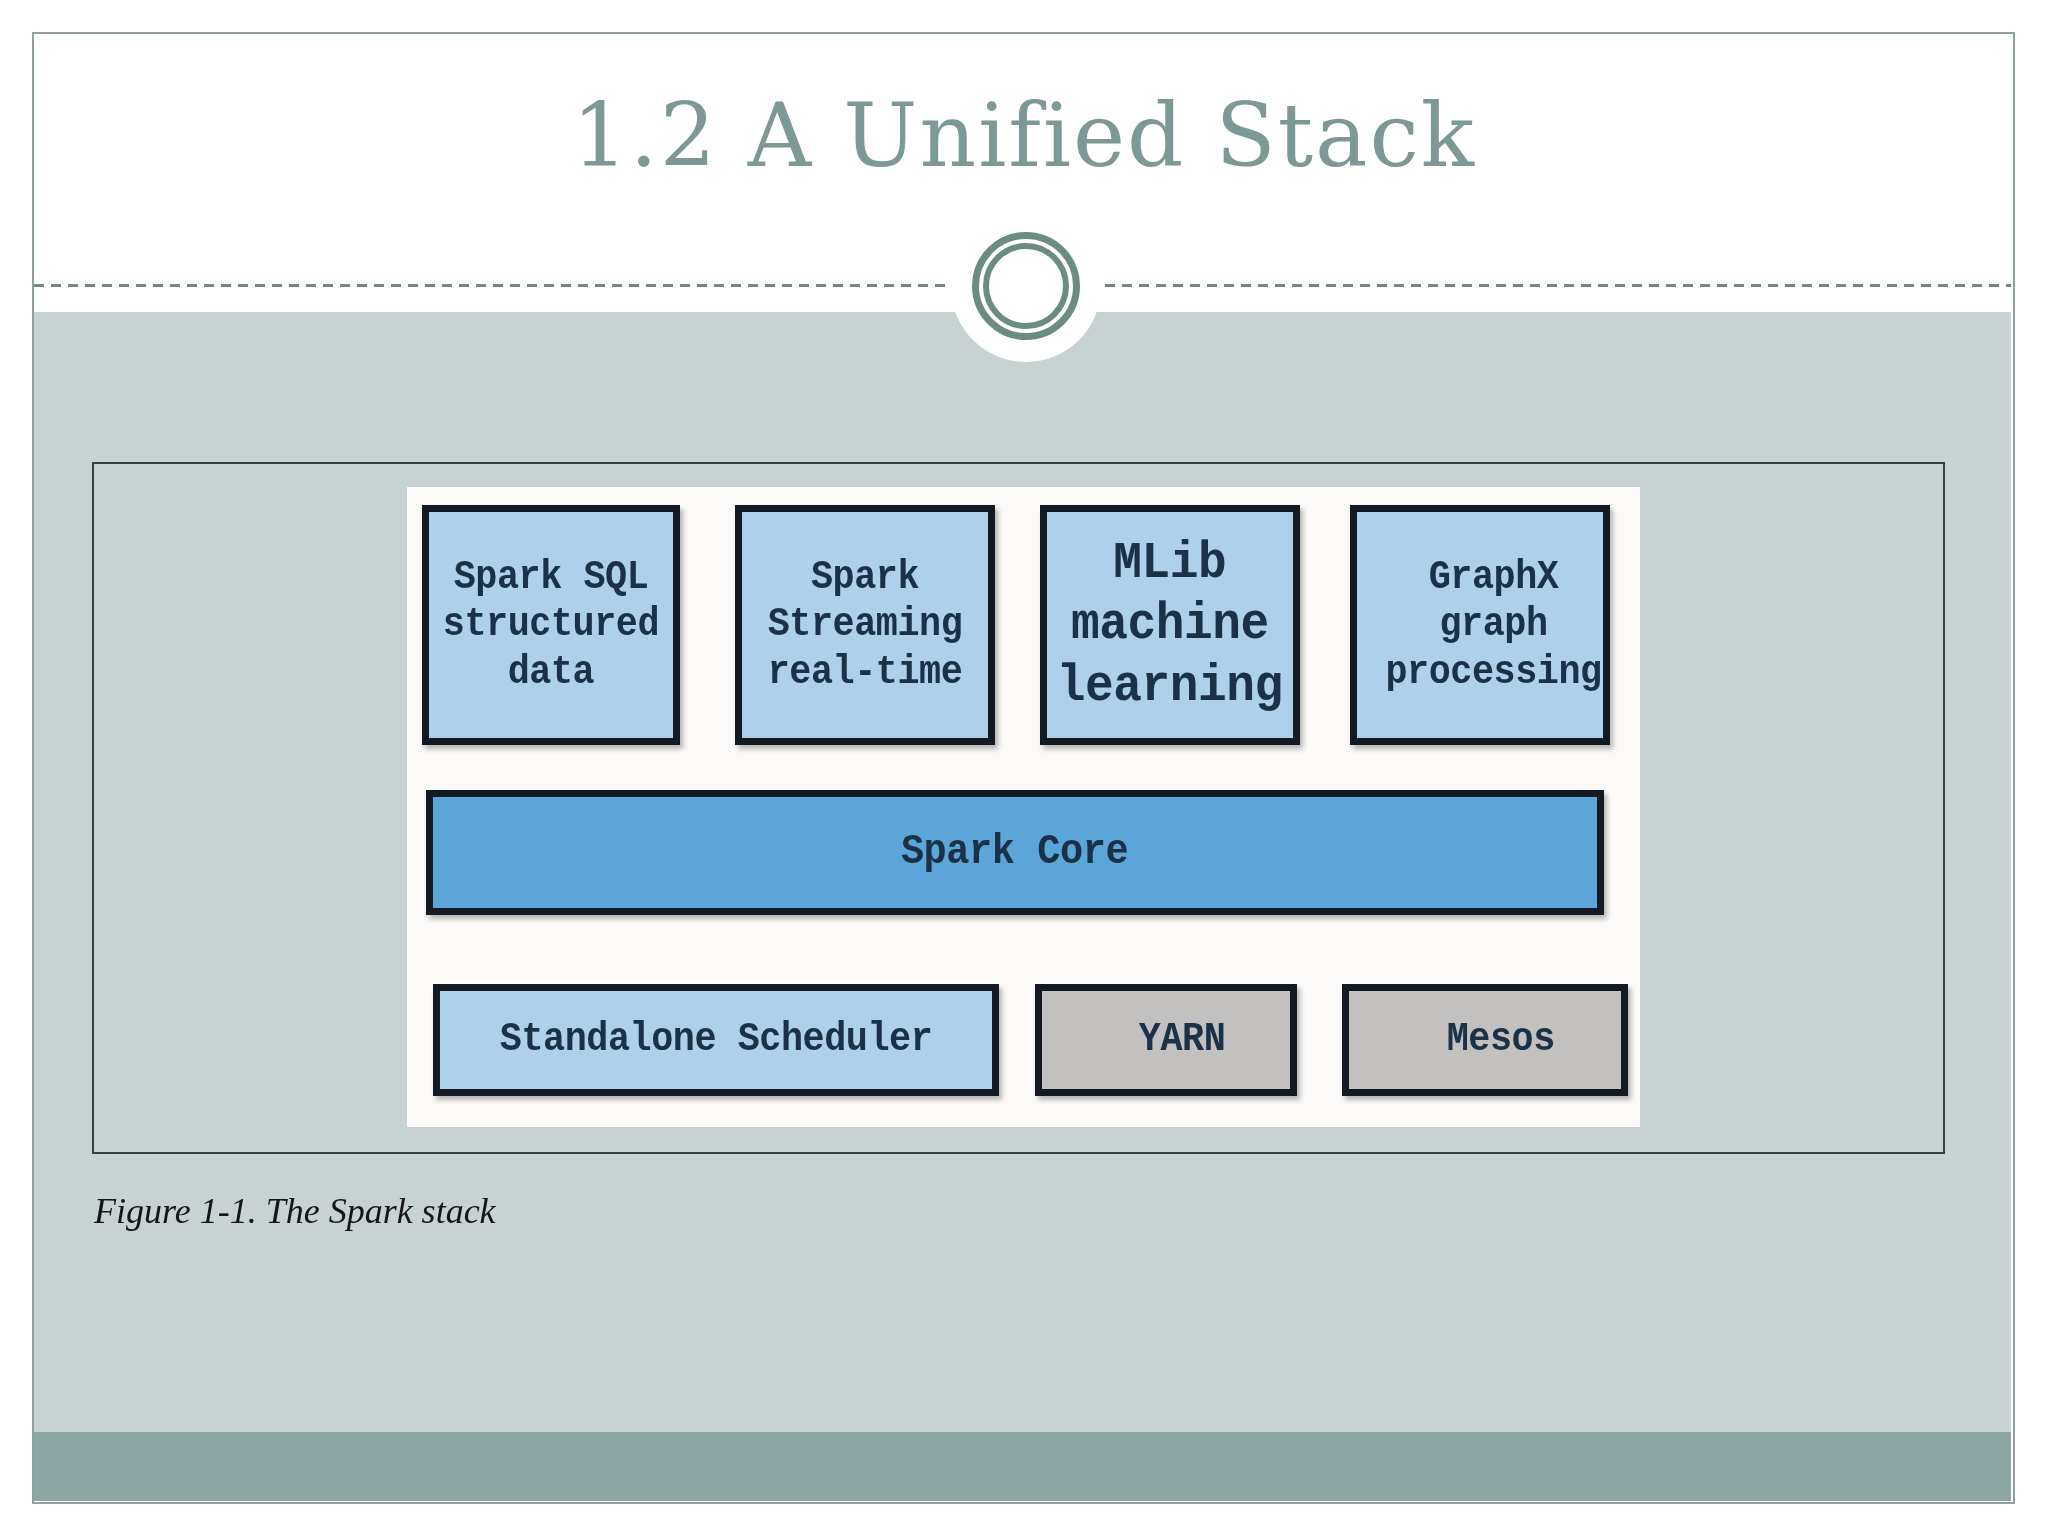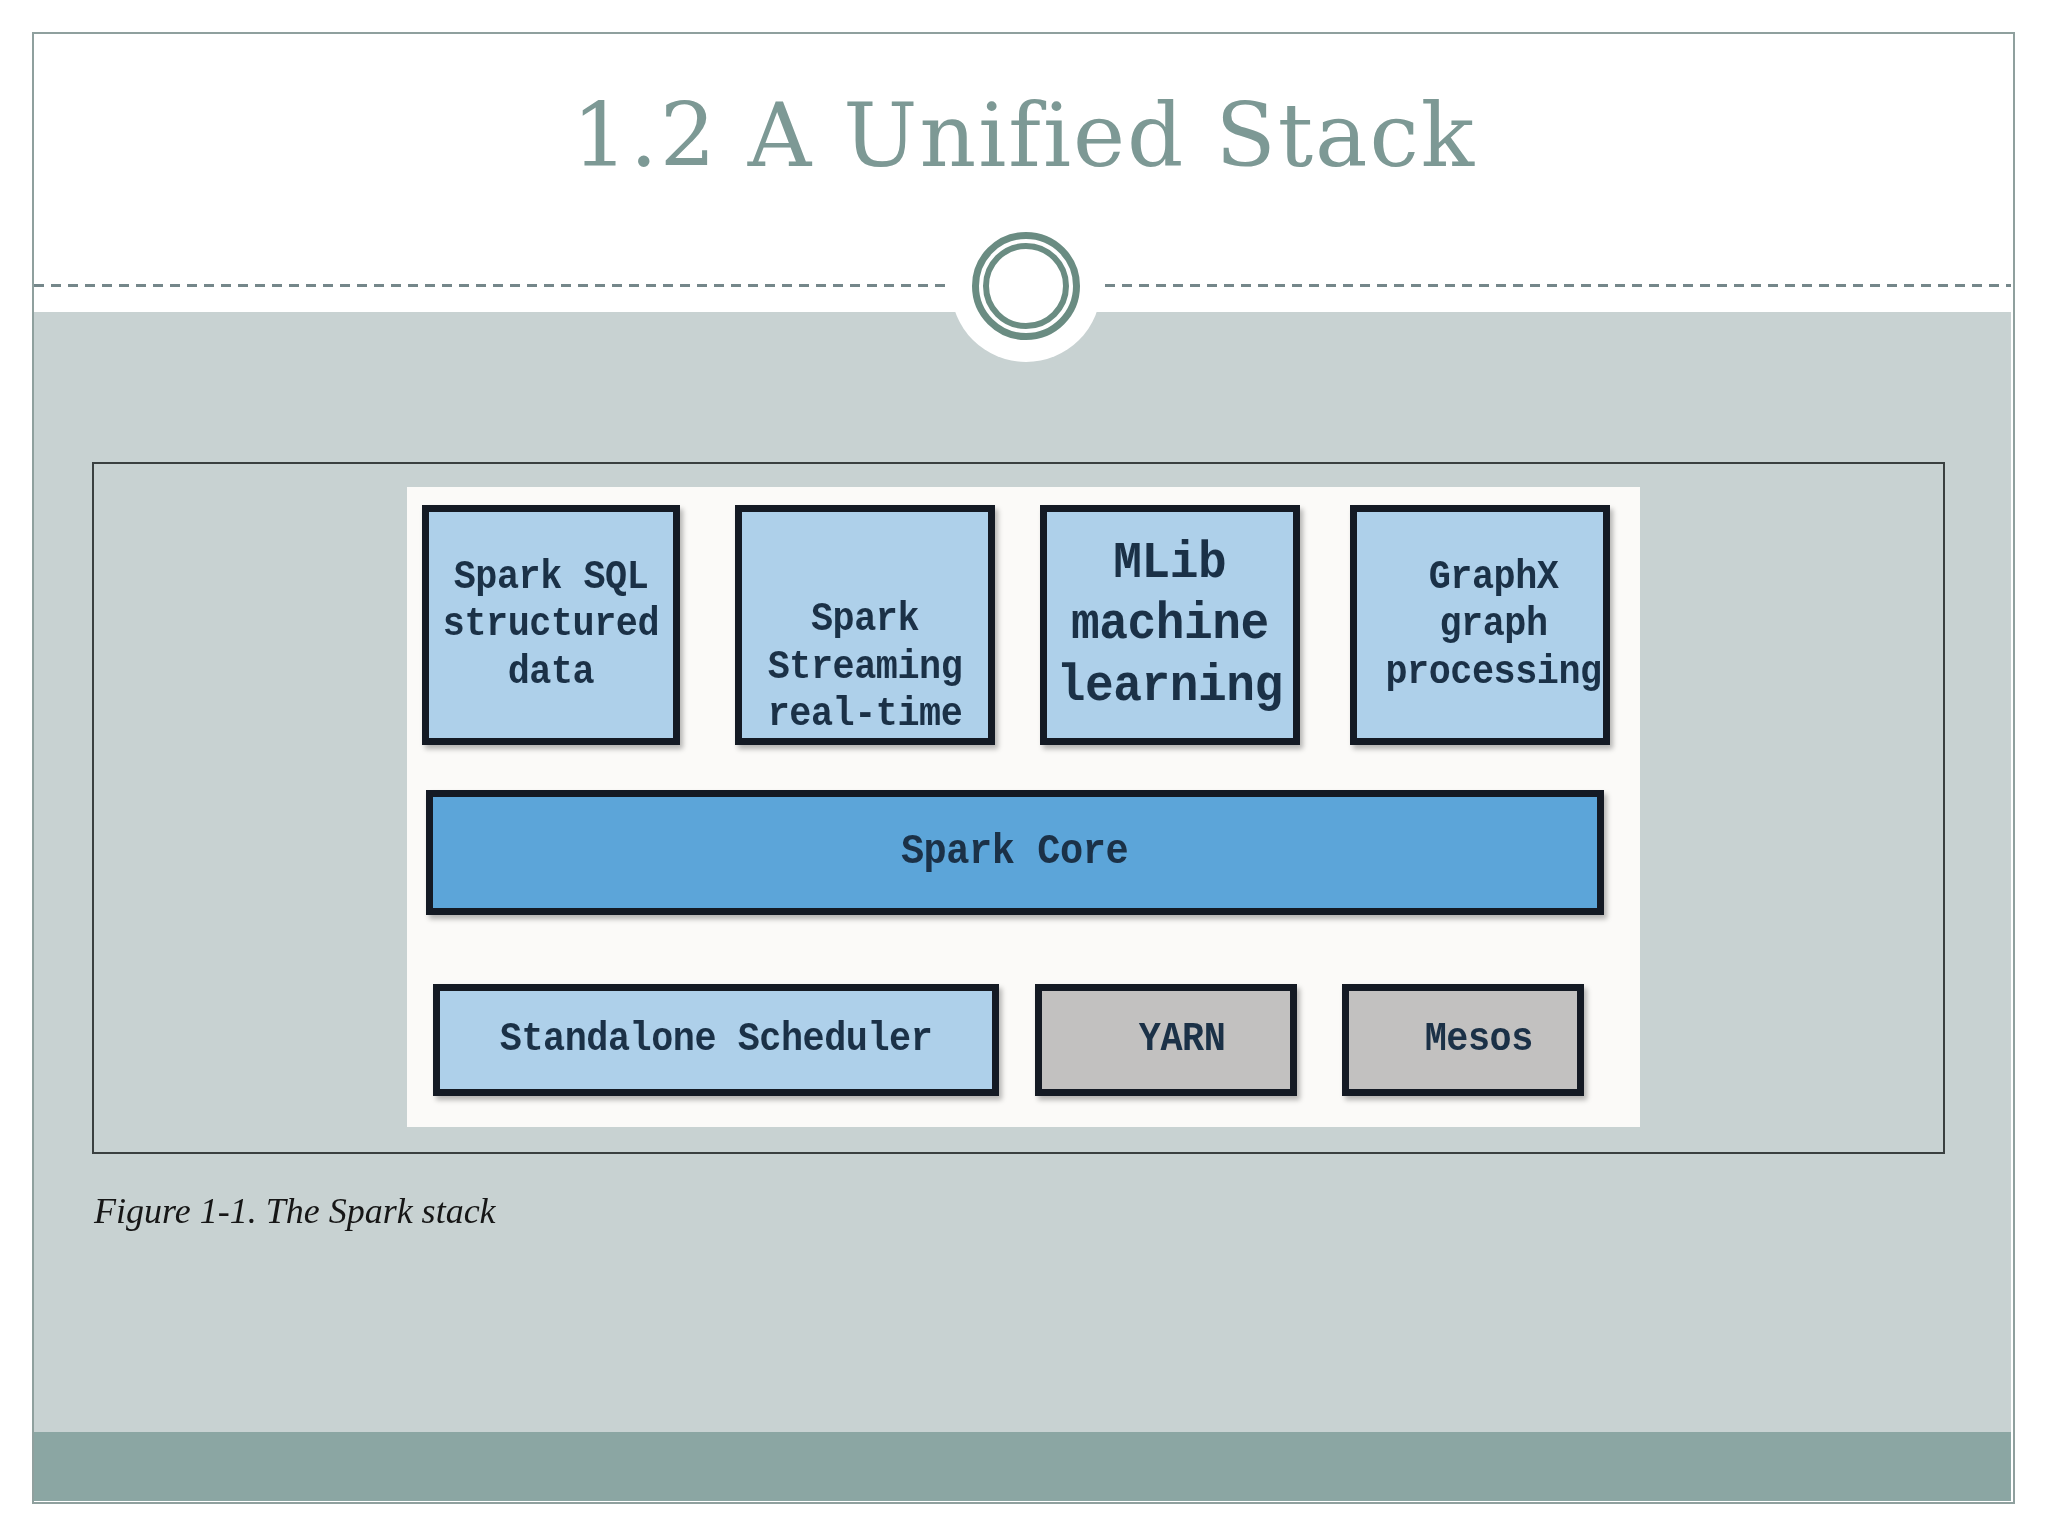--- a/index.html
+++ b/index.html
@@ -120,27 +120,27 @@
     white-space: pre-line;
     transform: scaleX(0.92);
     letter-spacing: -0.5px;
     line-height: 1.18;
   }
   .box-light-blue { background: #aed0ea; }
   .box-medium-blue { background: #5ca5d9; }
   .box-gray { background: #c2c1c0; padding-left: 32px; }
 
   .box-spark-sql        { left: 15px;  top: 18px;  width: 258px;  height: 240px; font-size: 40px; }
-  .box-spark-streaming  { left: 328px; top: 18px;  width: 260px;  height: 240px; font-size: 40px; align-items: flex-end; }
+  .box-spark-streaming  { left: 328px; top: 18px;  width: 260px;  height: 240px; font-size: 40px; }
   .box-mlib             { left: 633px; top: 18px;  width: 260px;  height: 240px; font-size: 52px; }
   .box-graphx           { left: 943px; top: 18px;  width: 260px;  height: 240px; font-size: 40px; padding-left: 28px; }
   .box-spark-core       { left: 19px;  top: 303px; width: 1178px; height: 125px; font-size: 42px; }
   .box-standalone       { left: 26px;  top: 497px; width: 566px;  height: 112px; font-size: 40px; }
   .box-yarn             { left: 628px; top: 497px; width: 262px;  height: 112px; font-size: 40px; }
-  .box-mesos            { left: 935px; top: 497px; width: 242px;  height: 112px; font-size: 40px; }
+  .box-mesos            { left: 935px; top: 497px; width: 286px;  height: 112px; font-size: 40px; }
 
   
   .figure-caption {
     position: absolute;
     left: 94px; top: 1190px;
     font-family: "Liberation Serif", serif;
     font-style: italic;
     font-size: 36px;
     color: #161616;
     z-index: 3;

